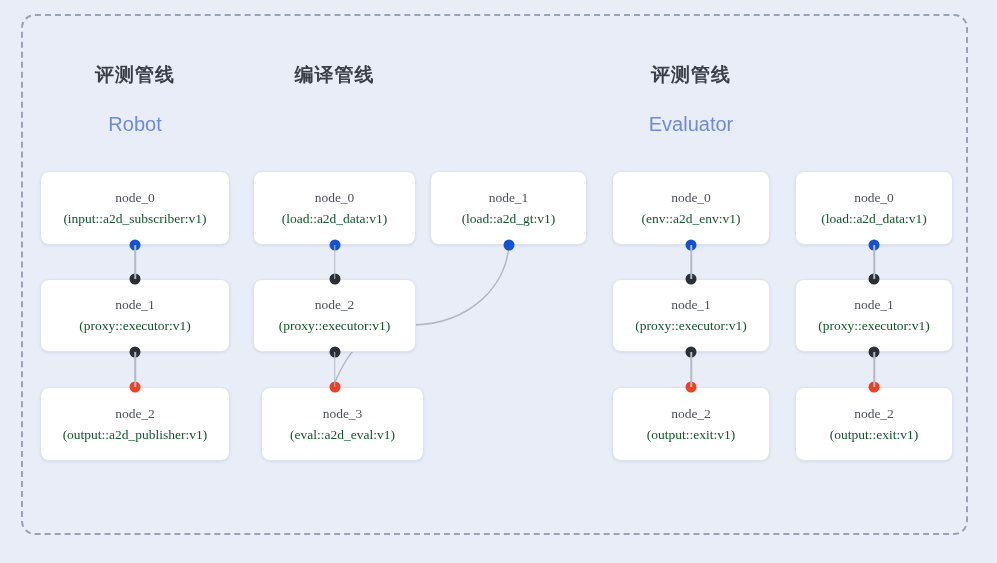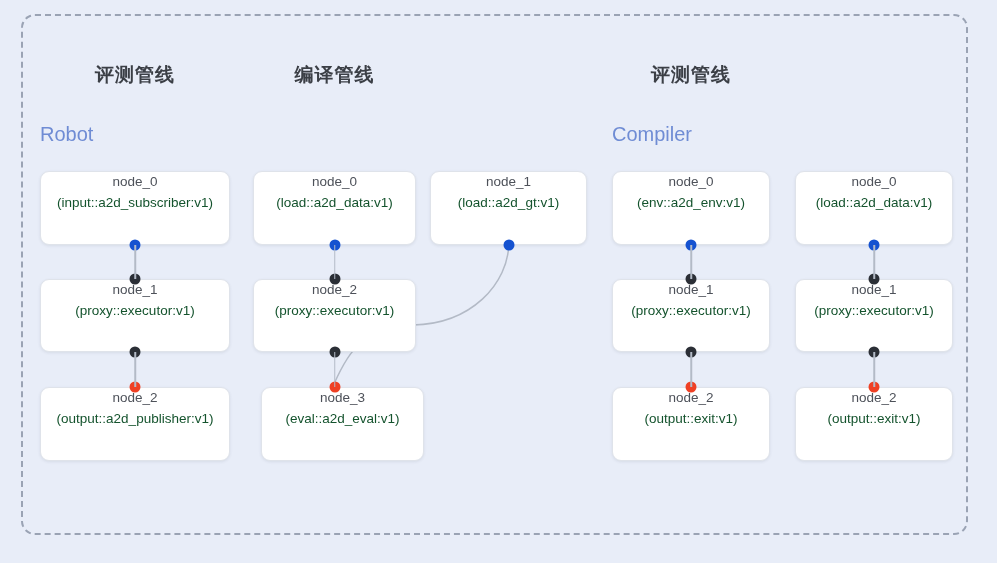--- a/index.html
+++ b/index.html
@@ -40,40 +40,42 @@
     width: 100%;
     text-align: center;
     font-size: 19px;
     font-weight: bold;
     color: #3b3f46;
     letter-spacing: 1px;
     white-space: nowrap;
   }
   .col-title-en {
     position: absolute;
-    top: 123px;
+    top: 113px;
     width: 100%;
+    text-align: center;
     font-size: 20px;
     font-weight: normal;
     color: #6f8cd4;
     white-space: nowrap;
   }
   
   .node-card {
     position: absolute;
     box-sizing: border-box;
     background: #ffffff;
     border: 1px solid #dfe3ea;
     border-radius: 9px;
     box-shadow: 0 1px 3px rgba(60,70,90,0.10);
     display: flex;
     flex-direction: column;
     align-items: center;
-    justify-content: flex-start;
+    justify-content: center;
     padding: 0 6px;
+    font-family: Liberation Serif, serif;
   }
   .node-name {
     font-size: 13.5px;
     color: #4d5159;
     line-height: 20px;
     white-space: nowrap;
   }
   .node-type {
     font-size: 13.5px;
     color: #14532d;
@@ -164,21 +166,21 @@
       </div>
       <div class="port port-out-red" style="left: 334.5px; top: 387px;"></div>
       <div class="edge-v" style="left: 334.5px; top: 352px; height: 35px;"></div>
       <div class="node-card" style="left: 430px; top: 171px; width: 157px; height: 74px;">
         <div class="node-name">node_1</div>
         <div class="node-type">(load::a2d_gt:v1)</div>
       </div>
       <div class="port port-out-blue" style="left: 508.5px; top: 245px;"></div>
       <div class="pipeline-column" style="left: 612px; width: 158px;">
         <div class="col-title-cn">评测管线</div>
-        <div class="col-title-en">Compiler</div>
+        <div class="col-title-en">Evaluator</div>
       </div>
       <div class="node-card" style="left: 612px; top: 171px; width: 158px; height: 74px;">
         <div class="node-name">node_0</div>
         <div class="node-type">(env::a2d_env:v1)</div>
       </div>
       <div class="port port-out-blue" style="left: 691px; top: 245px;"></div>
       <div class="node-card" style="left: 612px; top: 279px; width: 158px; height: 73px;">
         <div class="node-name">node_1</div>
         <div class="node-type">(proxy::executor:v1)</div>
       </div>

